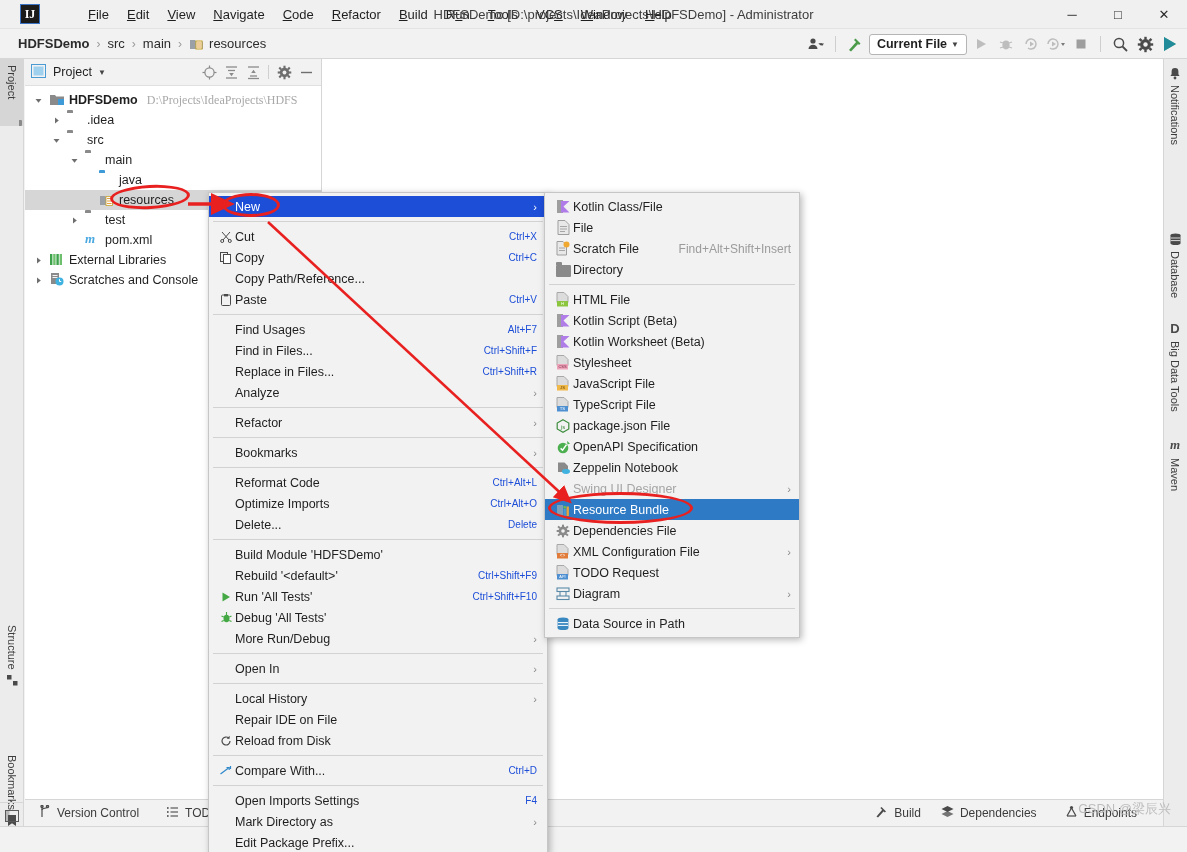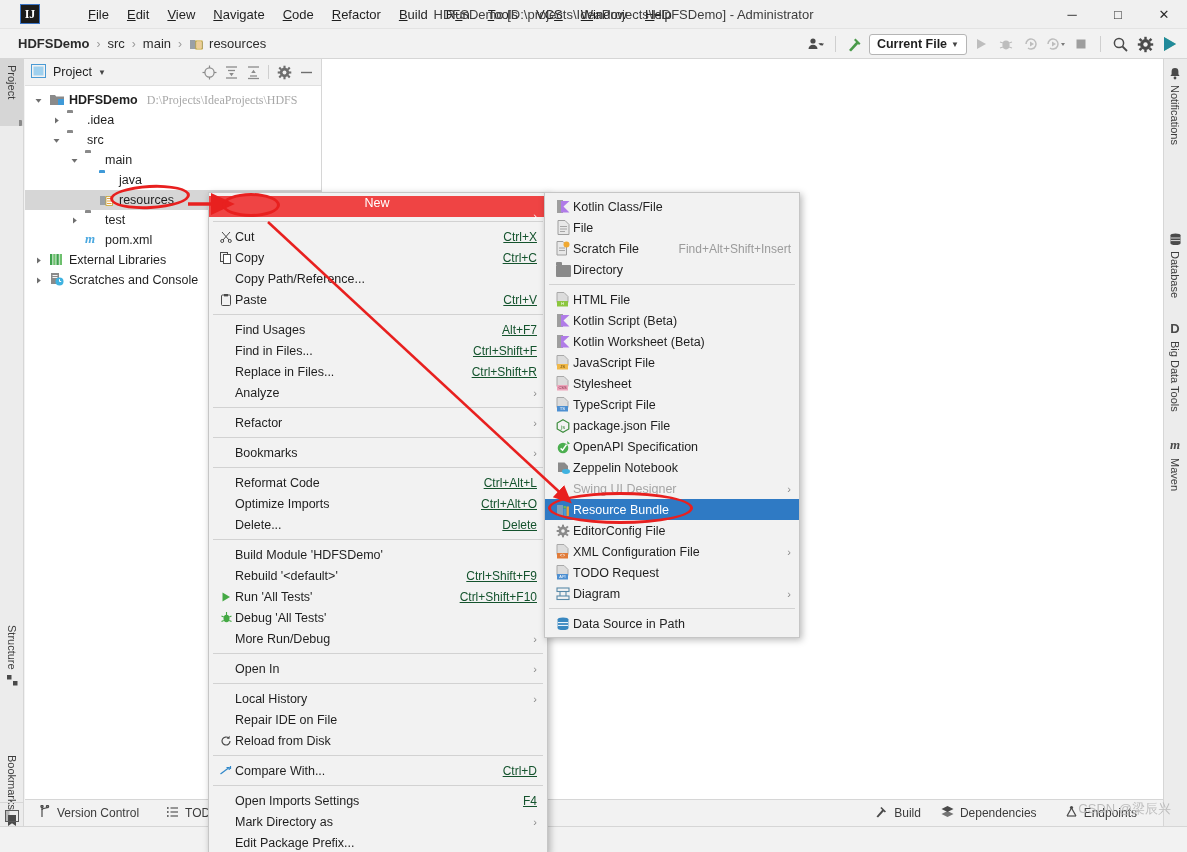--- a/index.html
+++ b/index.html
@@ -179,28 +179,28 @@
     background: #f2f2f2;
     border: 1px solid #c6c6c6;
     box-shadow: 2px 2px 7px rgba(0,0,0,0.28);
     padding: 0;
     z-index: 40;
   }
   .mrow {
     height: 21px; display: flex; align-items: center;
     padding: 0 10px 0 8px; position: relative; white-space: nowrap;
   }
-  .mrow.hi { background: #ef4444; color: #ffffff; flex-direction: column; }
+  .mrow.hi { background: #1d4ed8; color: #ffffff; }
   .mrow .micon {
     width: 18px; flex: none; display: flex; align-items: center; justify-content: center;
     font-size: 11px; color: #5a5a5a;
   }
   .mrow .mlabel { font-size: 12.5px; color: #1f1f1f; }
   .mrow.hi .mlabel { color: #ffffff; }
-  .mrow .mkey { margin-left: auto; font-size: 12px; color: #14532d; padding-left: 26px; text-decoration: underline; }
+  .mrow .mkey { margin-left: auto; font-size: 10px; color: #1d4ed8; padding-left: 26px; }
   .mrow .marrow { margin-left: auto; font-size: 11px; color: #8a8a8a; padding-left: 20px;}
   .mrow.hi .marrow { color: #ffffff; }
   .msep { height: 1px; background: #d2d2d2; margin: 4px 4px; }
   .mpad { height: 3px; }
 
   
   .submenu {
     position: absolute; left: 544px; top: 192px; width: 256px;
     background: #f2f2f2;
     border: 1px solid #c6c6c6;
@@ -908,35 +908,35 @@
             <rect x="1" y="1" width="6" height="13" fill="#9e9e9e"></rect>
             <path d="M5 2 L13.5 2 L7.5 7.5 L13.5 13.5 L5 13.5 Z" fill="#b07ce8"></path>
           </svg>
       </span>
       <span class="slabel">Kotlin Worksheet (Beta)</span>
     </div>
     <div class="srow">
       <span class="sicon">
         <svg width="14" height="15" viewBox="0 0 14 15">
             <path d="M1 0.5h7l4 4v6H1z" fill="#dcdcdc" stroke="#a8a8a8"></path>
+            <rect x="1" y="9" width="11" height="5.5" fill="#eda3ba"></rect>
+            <text x="6.5" y="13.3" font-size="4" fill="#7a2a40" text-anchor="middle" font-family="Liberation Sans">CSS</text>
+          </svg>
+      </span>
+      <span class="slabel">Stylesheet</span>
+    </div>
+    <div class="srow">
+      <span class="sicon">
+        <svg width="14" height="15" viewBox="0 0 14 15">
+            <path d="M1 0.5h7l4 4v6H1z" fill="#dcdcdc" stroke="#a8a8a8"></path>
             <rect x="1" y="9" width="11" height="5.5" fill="#f0b849"></rect>
             <text x="6.5" y="13.3" font-size="4.3" fill="#6b4a00" text-anchor="middle" font-family="Liberation Sans">JS</text>
           </svg>
       </span>
       <span class="slabel">JavaScript File</span>
-    </div>
-    <div class="srow">
-      <span class="sicon">
-        <svg width="14" height="15" viewBox="0 0 14 15">
-            <path d="M1 0.5h7l4 4v6H1z" fill="#dcdcdc" stroke="#a8a8a8"></path>
-            <rect x="1" y="9" width="11" height="5.5" fill="#eda3ba"></rect>
-            <text x="6.5" y="13.3" font-size="4" fill="#7a2a40" text-anchor="middle" font-family="Liberation Sans">CSS</text>
-          </svg>
-      </span>
-      <span class="slabel">Stylesheet</span>
     </div>
     <div class="srow">
       <span class="sicon">
         <svg width="14" height="15" viewBox="0 0 14 15">
             <path d="M1 0.5h7l4 4v6H1z" fill="#dcdcdc" stroke="#a8a8a8"></path>
             <rect x="1" y="9" width="11" height="5.5" fill="#4d8fd1"></rect>
             <text x="6.5" y="13.3" font-size="4.3" fill="#fff" text-anchor="middle" font-family="Liberation Sans">TS</text>
           </svg>
       </span>
       <span class="slabel">TypeScript File</span>
@@ -995,21 +995,21 @@
             <rect x="0.8" y="7.3" width="3" height="2.4"></rect>
               <rect x="13.2" y="7.3" width="3" height="2.4"></rect>
             <rect x="2.4" y="2.4" width="2.4" height="3" transform="rotate(-45 3.6 3.9)"></rect>
             <rect x="12.2" y="11.6" width="2.4" height="3" transform="rotate(-45 13.4 13.1)"></rect>
             <rect x="2.4" y="11.6" width="2.4" height="3" transform="rotate(45 3.6 13.1)"></rect>
             <rect x="12.2" y="2.4" width="2.4" height="3" transform="rotate(45 13.4 3.9)"></rect>
           </g>
           <circle cx="8.5" cy="8.5" r="2.2" fill="#f2f2f2"></circle>
         </svg>
       </span>
-      <span class="slabel">EditorConfig File</span>
+      <span class="slabel">Dependencies File</span>
     </div>
     <div class="srow">
       <span class="sicon">
         <svg width="14" height="15" viewBox="0 0 14 15">
             <path d="M1 0.5h7l4 4v6H1z" fill="#dcdcdc" stroke="#a8a8a8"></path>
             <rect x="1" y="9" width="11" height="5.5" fill="#e07b39"></rect>
             <text x="6.5" y="13.4" font-size="4.6" fill="#fff" text-anchor="middle" font-family="Liberation Sans">&lt;&gt;</text>
           </svg>
       </span>
       <span class="slabel">XML Configuration File</span>

